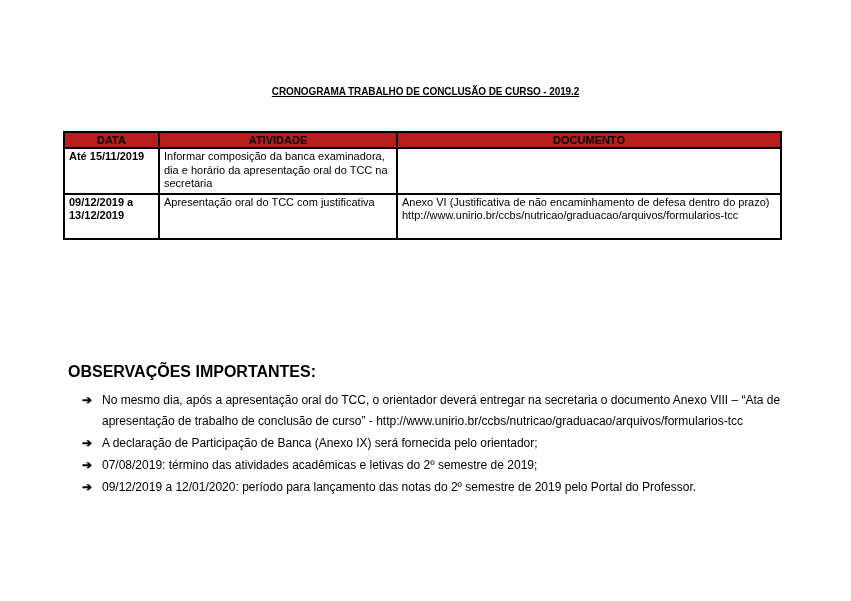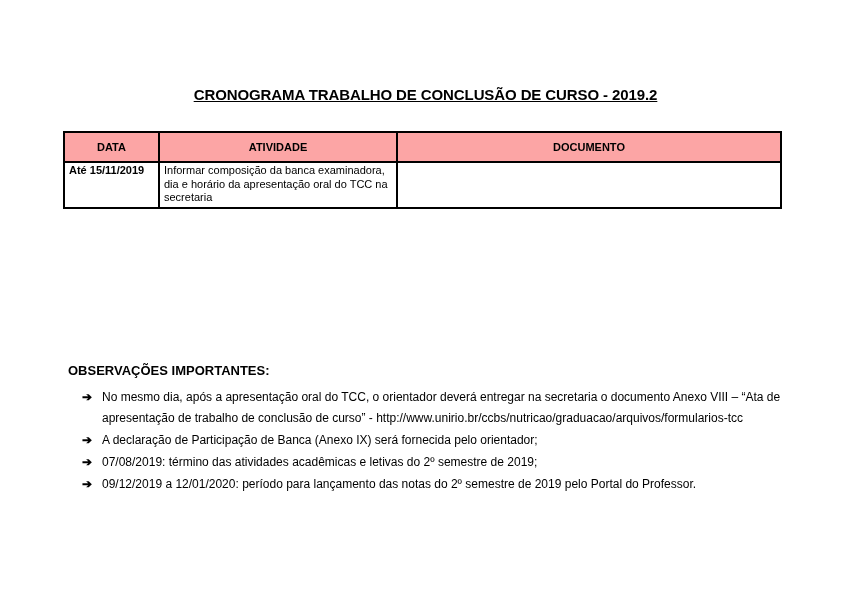--- a/index.html
+++ b/index.html
@@ -9,64 +9,64 @@
     font-family: "Liberation Sans", sans-serif;
     color: #000000;
     position: relative;
     overflow: hidden;
   }
   .doc-title {
     position: absolute;
     top: 86px; left: 0;
     width: 851px;
     text-align: center;
-    font-size: 15px;
+    font-size: 10px;
     font-weight: bold;
     text-decoration: underline;
     letter-spacing: -0.1px;
   }
   table.schedule {
     position: absolute;
     left: 63px; top: 131px;
     width: 717px;
     border-collapse: collapse;
     table-layout: fixed;
   }
   table.schedule th, table.schedule td {
     border: 2px solid #000000;
     vertical-align: top;
     padding: 1px 4px 2px 4px;
     font-size: 11px;
     line-height: 13.5px;
     overflow: hidden;
   }
   table.schedule th {
-    background: #fca5a5;
+    background: #b91c1c;
     text-align: center;
     font-weight: bold;
     height: 16px;
-    padding: 8px 4px;
+    padding: 1px 4px;
     line-height: 12px;
   }
   td.cell-date { font-weight: bold; line-height: 15px; }
   td.cell-doc  { white-space: pre-line; }
   tr.r1 { height: 41px; }
   tr.r2 { height: 41px; }
   tr.r3 { height: 44px; }
   tr.r4 { height: 45px; }
   tr.r5 { height: 27px; }
   .observations {
     position: absolute;
     left: 68px; top: 363px;
     width: 718px;
     font-size: 12px;
   }
   .obs-heading {
     font-weight: bold;
-    font-size: 13px;
+    font-size: 16px;
     margin-bottom: 9px;
   }
   .obs-item {
     display: flex;
     align-items: flex-start;
     padding-left: 14px;
     line-height: 21px;
     margin-bottom: 1px;
   }
   .obs-arrow {
@@ -94,20 +94,26 @@
       <th>ATIVIDADE</th>
       <th>DOCUMENTO</th>
     </tr>
   </thead>
   <tbody>
     <tr class="r2">
       <td class="cell-date">Até 15/11/2019</td>
       <td class="cell-act">Informar composição da banca examinadora, dia e horário da apresentação oral do TCC na secretaria</td>
       <td class="cell-doc"></td>
     </tr>
+    <tr class="r4">
+      <td class="cell-date">09/12/2019 a 13/12/2019</td>
+      <td class="cell-act">Apresentação oral do TCC com justificativa</td>
+      <td class="cell-doc">Anexo VI (Justificativa de não encaminhamento de defesa dentro do prazo)
+http://www.unirio.br/ccbs/nutricao/graduacao/arquivos/formularios-tcc</td>
+    </tr>
   </tbody>
 </table>
 
 <div class="observations">
   <div class="obs-heading">OBSERVAÇÕES IMPORTANTES:</div>
 
   <div class="obs-item">
     <span class="obs-arrow">➔</span>
     <span class="obs-text">No mesmo dia, após a apresentação oral do TCC, o orientador deverá entregar na secretaria o documento Anexo VIII – “Ata de apresentação de trabalho de conclusão de curso” - http://www.unirio.br/ccbs/nutricao/graduacao/arquivos/formularios-tcc</span>
   </div>

